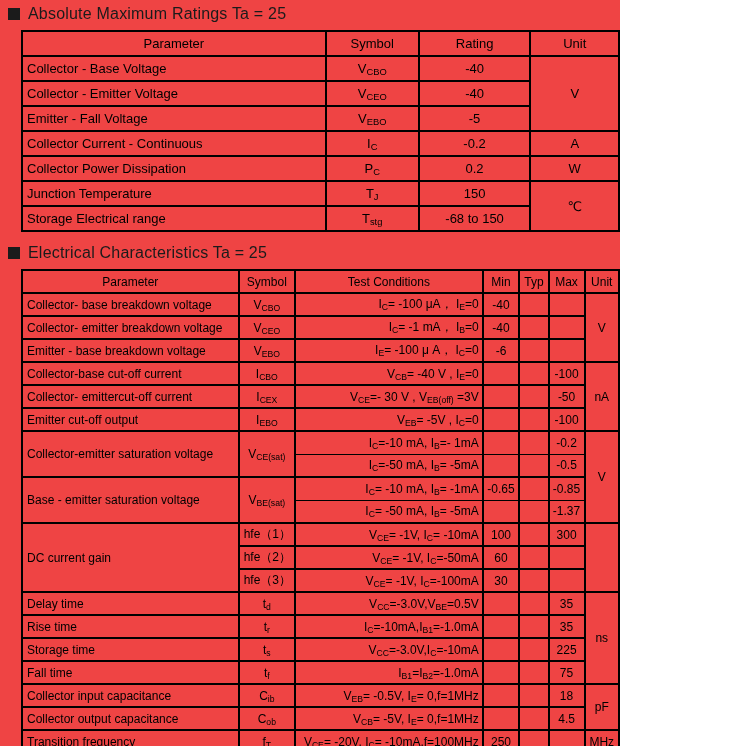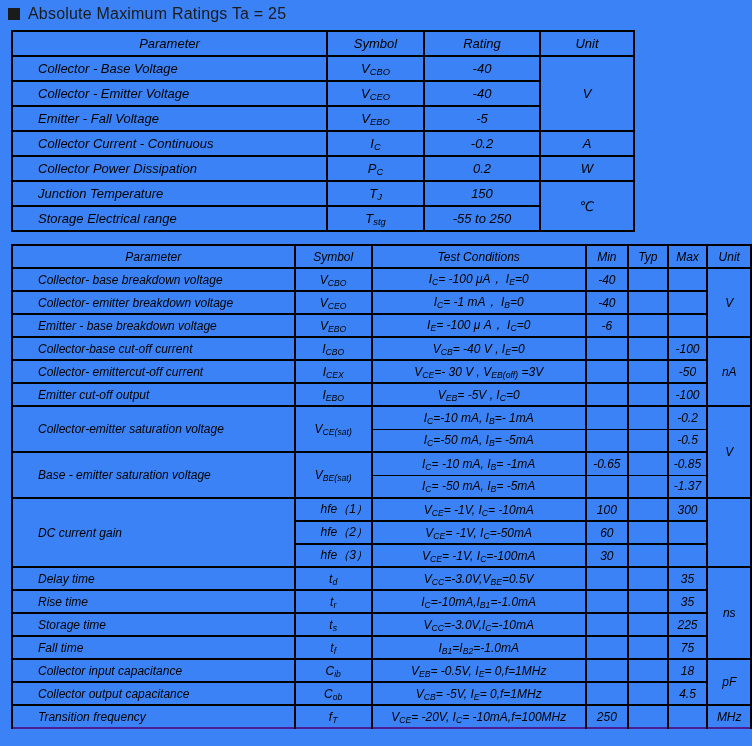--- a/index.html
+++ b/index.html
@@ -1,33 +1,33 @@
 <!DOCTYPE html>
 <html><head>
 <meta charset="utf-8">
 <style>
   html,body{margin:0;padding:0;background:#ffffff;}
   body{font-family:"Liberation Sans","DejaVu Sans",sans-serif;color:#000;}
-  .page{position:relative;width:752px;height:746px;box-sizing:border-box;
-        padding:5px 0 0 8px;background:#3b82f6;overflow:hidden;}
+  .page{position:relative;width:620px;height:746px;box-sizing:border-box;
+        padding:5px 0 0 8px;background:#ef4444;overflow:hidden;}
   .section-title{display:flex;align-items:center;gap:8px;font-size:16px;
         color:#1b1b1b;margin:0 0 7px 0;letter-spacing:0.2px;}
   .bullet{width:12px;height:12px;background:#1b1b1b;display:inline-block;flex:0 0 auto;}
-  table{border-collapse:collapse;table-layout:fixed;margin-left:3px;
-        border:2px solid #4c1d95;font-style:italic;}
+  table{border-collapse:collapse;table-layout:fixed;margin-left:13px;
+        border:2px solid #be185d;}
   th,td{border:2px solid #000;font-weight:normal;text-align:center;
         padding:0 3px;box-sizing:border-box;overflow:hidden;white-space:nowrap;}
   sub{font-size:0.72em;line-height:0;vertical-align:-0.18em;}
-  td.left,th.left{text-align:left;padding-left:25px;}
+  td.left,th.left{text-align:left;padding-left:4px;}
   
   .t1{margin-bottom:12px;}
   .t1 th,.t1 td{height:25px;font-size:13px;}
   
   .t2 th,.t2 td{height:23px;font-size:12px;}
-  .t2 td.cond{text-align:center;}
+  .t2 td.cond{text-align:right;}
   .t2 tbody td{border-top-width:1px;border-bottom-width:1px;}
   .t2 tr.g td{border-top-width:2px;}
   .t2 thead th{border-bottom-width:2px;}
 </style>
 </head>
 <body>
 
 <div class="page">
 
   <div class="section-title">
@@ -81,25 +81,29 @@
         </tr>
         <tr class="g">
           <td class="left">Junction Temperature</td>
           <td>T<sub>J</sub></td>
           <td>150</td>
           <td rowspan="2">℃</td>
         </tr>
         <tr class="g">
           <td class="left">Storage Electrical range</td>
           <td>T<sub>stg</sub></td>
-          <td>-55 to 250</td>
+          <td>-68 to 150</td>
         </tr>
       </tbody>
     </table>
 
+  <div class="section-title">
+    <span class="bullet"></span>
+    <span>Electrical Characteristics Ta = 25</span>
+  </div>
 
   <table class="t2">
       <colgroup>
         <col style="width: 285px;">
         <col style="width: 55px;">
         <col style="width: 215px;">
         <col style="width: 43px;">
         <col style="width: 40px;">
         <col style="width: 40px;">
         <col style="width: 44px;">

